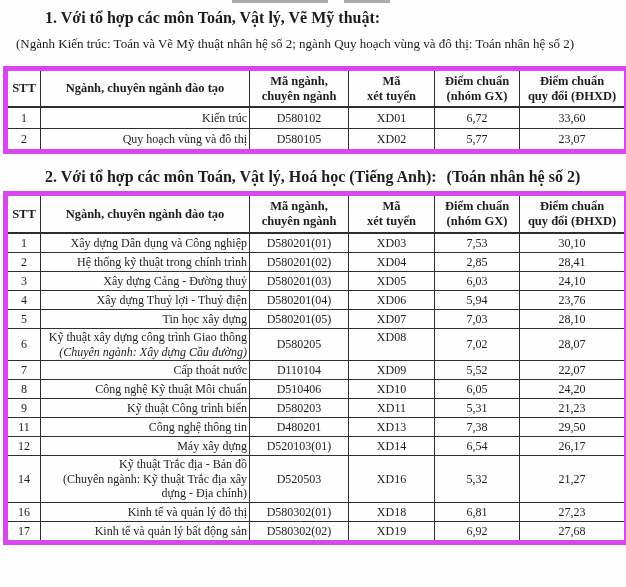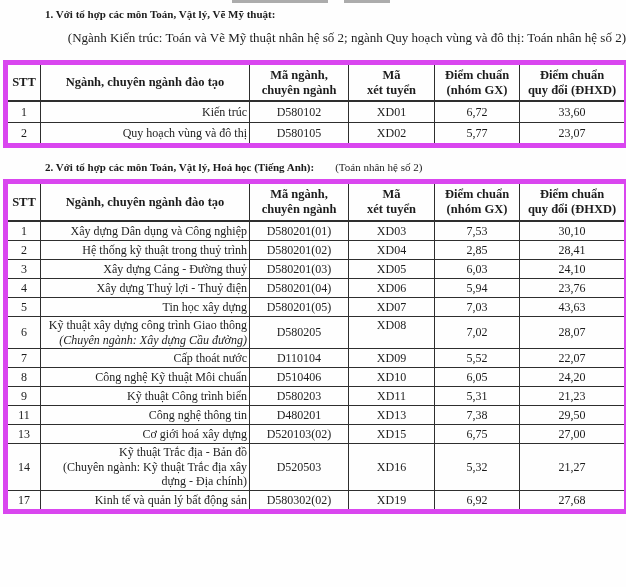--- a/index.html
+++ b/index.html
@@ -10,28 +10,28 @@
     color:#1c1c1c;
     position:relative;
     overflow:hidden;
   }
   .artifact{position:absolute;top:0;height:3px;background:#4a4a4a;opacity:.45;}
   .a1{left:232px;width:96px;}
   .a2{left:344px;width:46px;}
 
   .sec-title{
     margin:0;padding:8px 0 0 45px;
-    font-weight:bold;font-size:11px;line-height:1.2;
+    font-weight:bold;font-size:16px;line-height:1.2;
   }
   .sec-title.second{padding-top:13px;}
   .sec-note{
     margin:0;padding:9px 0 0 16px;
-    font-size:13px;line-height:1.2;text-align:right;
-  }
-  .note-inline{font-weight:normal;margin-left:21px;}
+    font-size:13px;line-height:1.2;
+  }
+  .note-inline{font-weight:bold;margin-left:10px;}
 
   table{
     border-collapse:collapse;
     table-layout:fixed;
     width:621px;
     margin:14px 0 0 3px;
     border:5px solid #d946ef;
   }
   table.second{margin-top:5px;}
   th,td{border:1px solid #2e2e2e;overflow:hidden;}
@@ -135,21 +135,21 @@
       <tr>
         <td class="c">1</td>
         <td class="l"><span>Xây dựng Dân dụng và Công nghiệp</span></td>
         <td class="c">D580201(01)</td>
         <td class="c">XD03</td>
         <td class="c">7,53</td>
         <td class="c">30,10</td>
       </tr>
       <tr>
         <td class="c">2</td>
-        <td class="l"><span>Hệ thống kỹ thuật trong thuỷ trình</span></td>
+        <td class="l"><span>Hệ thống kỹ thuật trong chính trình</span></td>
         <td class="c">D580201(02)</td>
         <td class="c">XD04</td>
         <td class="c">2,85</td>
         <td class="c">28,41</td>
       </tr>
       <tr>
         <td class="c">3</td>
         <td class="l"><span>Xây dựng Cảng - Đường thuỷ</span></td>
         <td class="c">D580201(03)</td>
         <td class="c">XD05</td>
@@ -163,21 +163,21 @@
         <td class="c">XD06</td>
         <td class="c">5,94</td>
         <td class="c">23,76</td>
       </tr>
       <tr>
         <td class="c">5</td>
         <td class="l"><span>Tin học xây dựng</span></td>
         <td class="c">D580201(05)</td>
         <td class="c">XD07</td>
         <td class="c">7,03</td>
-        <td class="c">43,63</td>
+        <td class="c">28,10</td>
       </tr>
       <tr>
         <td class="c">6</td>
         <td class="l"><span>Kỹ thuật xây dựng công trình Giao thông</span><span class="sub it">(Chuyên ngành: Xây dựng Cầu đường)</span></td>
         <td class="c">D580205</td>
         <td class="c vtop">XD08</td>
         <td class="c">7,02</td>
         <td class="c">28,07</td>
       </tr>
       <tr>
@@ -206,36 +206,44 @@
       </tr>
       <tr>
         <td class="c">11</td>
         <td class="l"><span>Công nghệ thông tin</span></td>
         <td class="c">D480201</td>
         <td class="c">XD13</td>
         <td class="c">7,38</td>
         <td class="c">29,50</td>
       </tr>
       <tr>
-        <td class="c">13</td>
-        <td class="l"><span>Cơ giới hoá xây dựng</span></td>
-        <td class="c">D520103(02)</td>
-        <td class="c">XD15</td>
-        <td class="c">6,75</td>
-        <td class="c">27,00</td>
+        <td class="c">12</td>
+        <td class="l"><span>Máy xây dựng</span></td>
+        <td class="c">D520103(01)</td>
+        <td class="c">XD14</td>
+        <td class="c">6,54</td>
+        <td class="c">26,17</td>
       </tr>
       <tr>
         <td class="c">14</td>
         <td class="l"><span>Kỹ thuật Trắc địa - Bản đồ</span><span class="sub">(Chuyên ngành: Kỹ thuật Trắc địa xây dựng - Địa chính)</span></td>
         <td class="c">D520503</td>
         <td class="c">XD16</td>
         <td class="c">5,32</td>
         <td class="c">21,27</td>
       </tr>
       <tr>
+        <td class="c">16</td>
+        <td class="l"><span>Kinh tế và quản lý đô thị</span></td>
+        <td class="c">D580302(01)</td>
+        <td class="c">XD18</td>
+        <td class="c">6,81</td>
+        <td class="c">27,23</td>
+      </tr>
+      <tr>
         <td class="c">17</td>
         <td class="l"><span>Kinh tế và quản lý bất động sản</span></td>
         <td class="c">D580302(02)</td>
         <td class="c">XD19</td>
         <td class="c">6,92</td>
         <td class="c">27,68</td>
       </tr>
     </tbody>
 </table>
 

